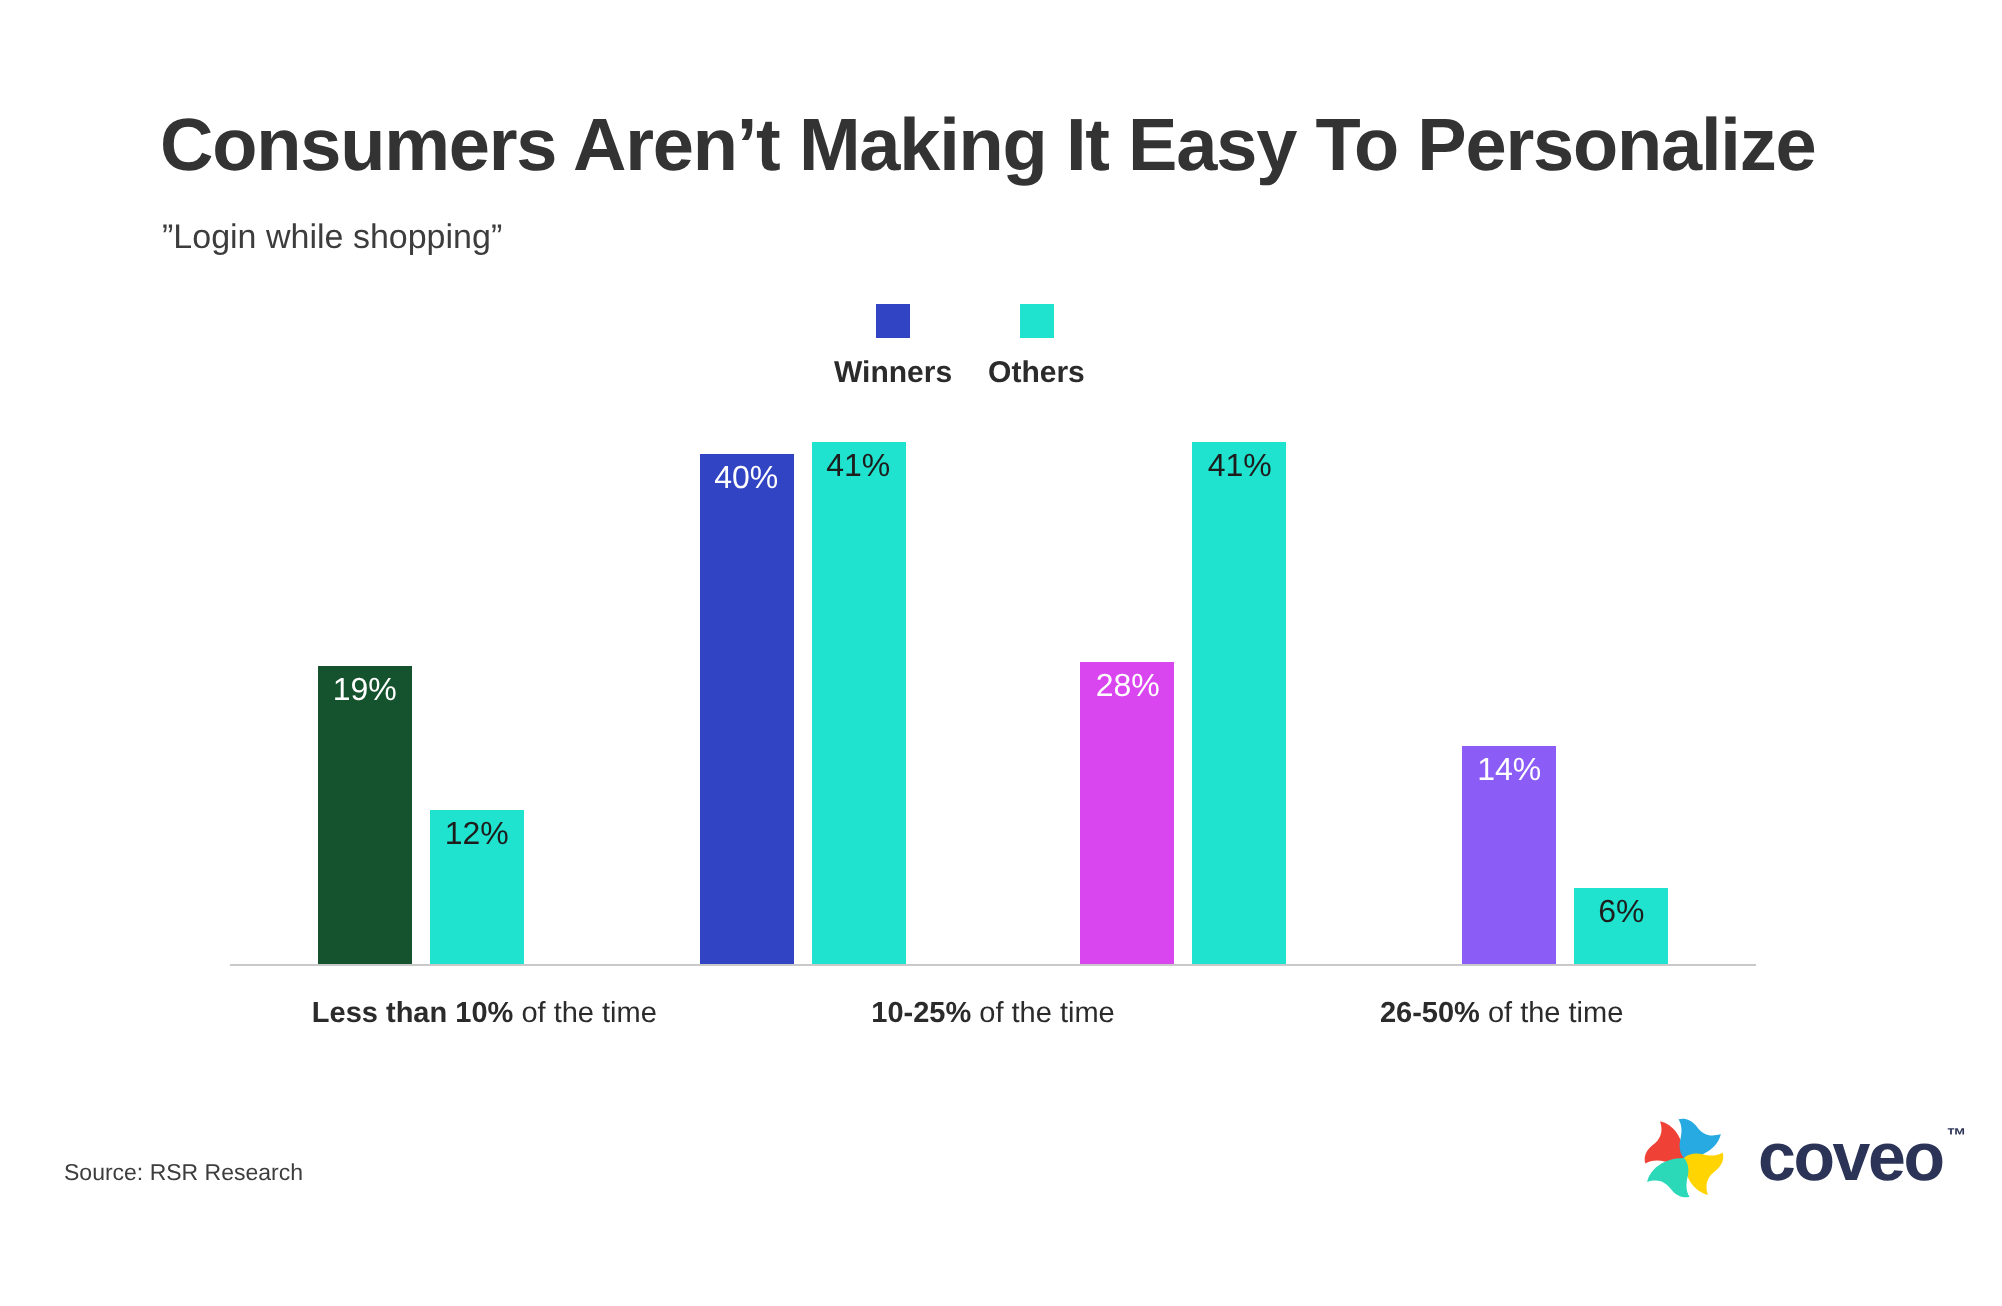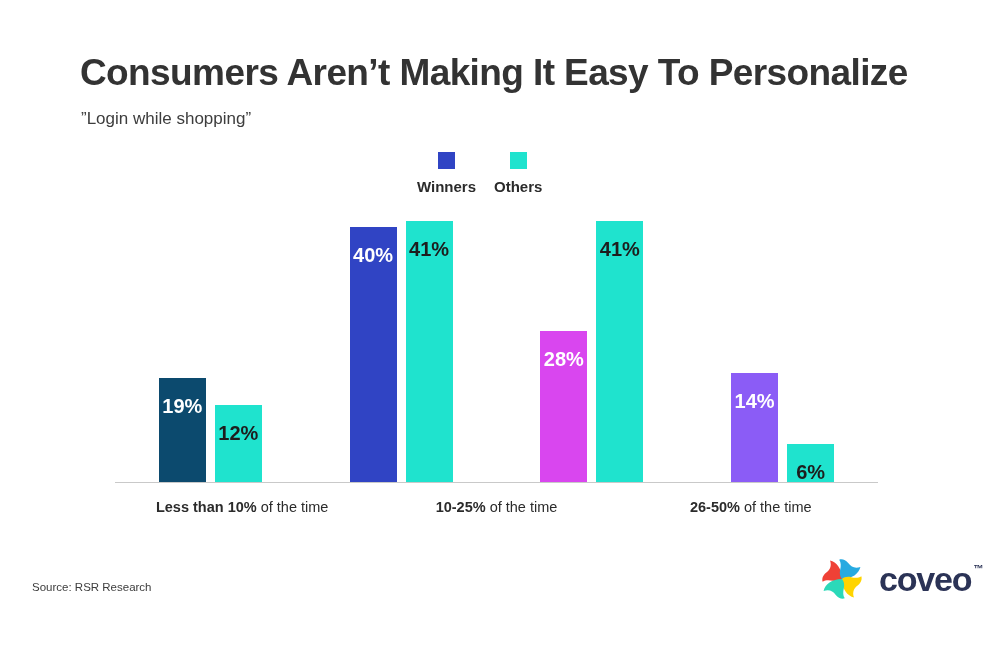--- a/index.html
+++ b/index.html
@@ -105,24 +105,24 @@
     gap: 9px;
   }
   .bar {
     width: 47px;
     position: relative;
     display: flex;
     justify-content: center;
     align-items: flex-start;
   }
   .bar-value {
-    font-size: 20px;
-    font-weight: bold;
+    font-size: 16px;
+    font-weight: normal;
     line-height: 1;
-    padding-top: 18px;
+    padding-top: 5px;
     white-space: nowrap;
   }
   .bar.winners .bar-value { color: #ffffff; }
   .bar.others .bar-value { color: #1d1d1d; }
 
   
   .cat-labels {
     position: absolute;
     left: 115px;
     top: 497px;
@@ -189,21 +189,21 @@
   <div class="legend-item">
     <span class="legend-swatch" id="sw1" style="background: rgb(31, 227, 206);"></span>
     <span class="legend-label">Others</span>
   </div>
 </div>
 
 <div class="plot">
   <div class="groups" id="groups">
       <div class="group">
         <div class="bars">
-          <div class="bar winners" style="background: #0c4a6e; height: 104px;">
+          <div class="bar winners" style="background: #14532d; height: 149px;">
             <span class="bar-value">19%</span>
           </div>
           <div class="bar others" style="background: rgb(31, 227, 206); height: 76.5333px;">
             <span class="bar-value">12%</span>
           </div>
         </div>
       </div>
       <div class="group">
         <div class="bars">
           <div class="bar winners" style="background: rgb(48, 68, 196); height: 255.111px;">

